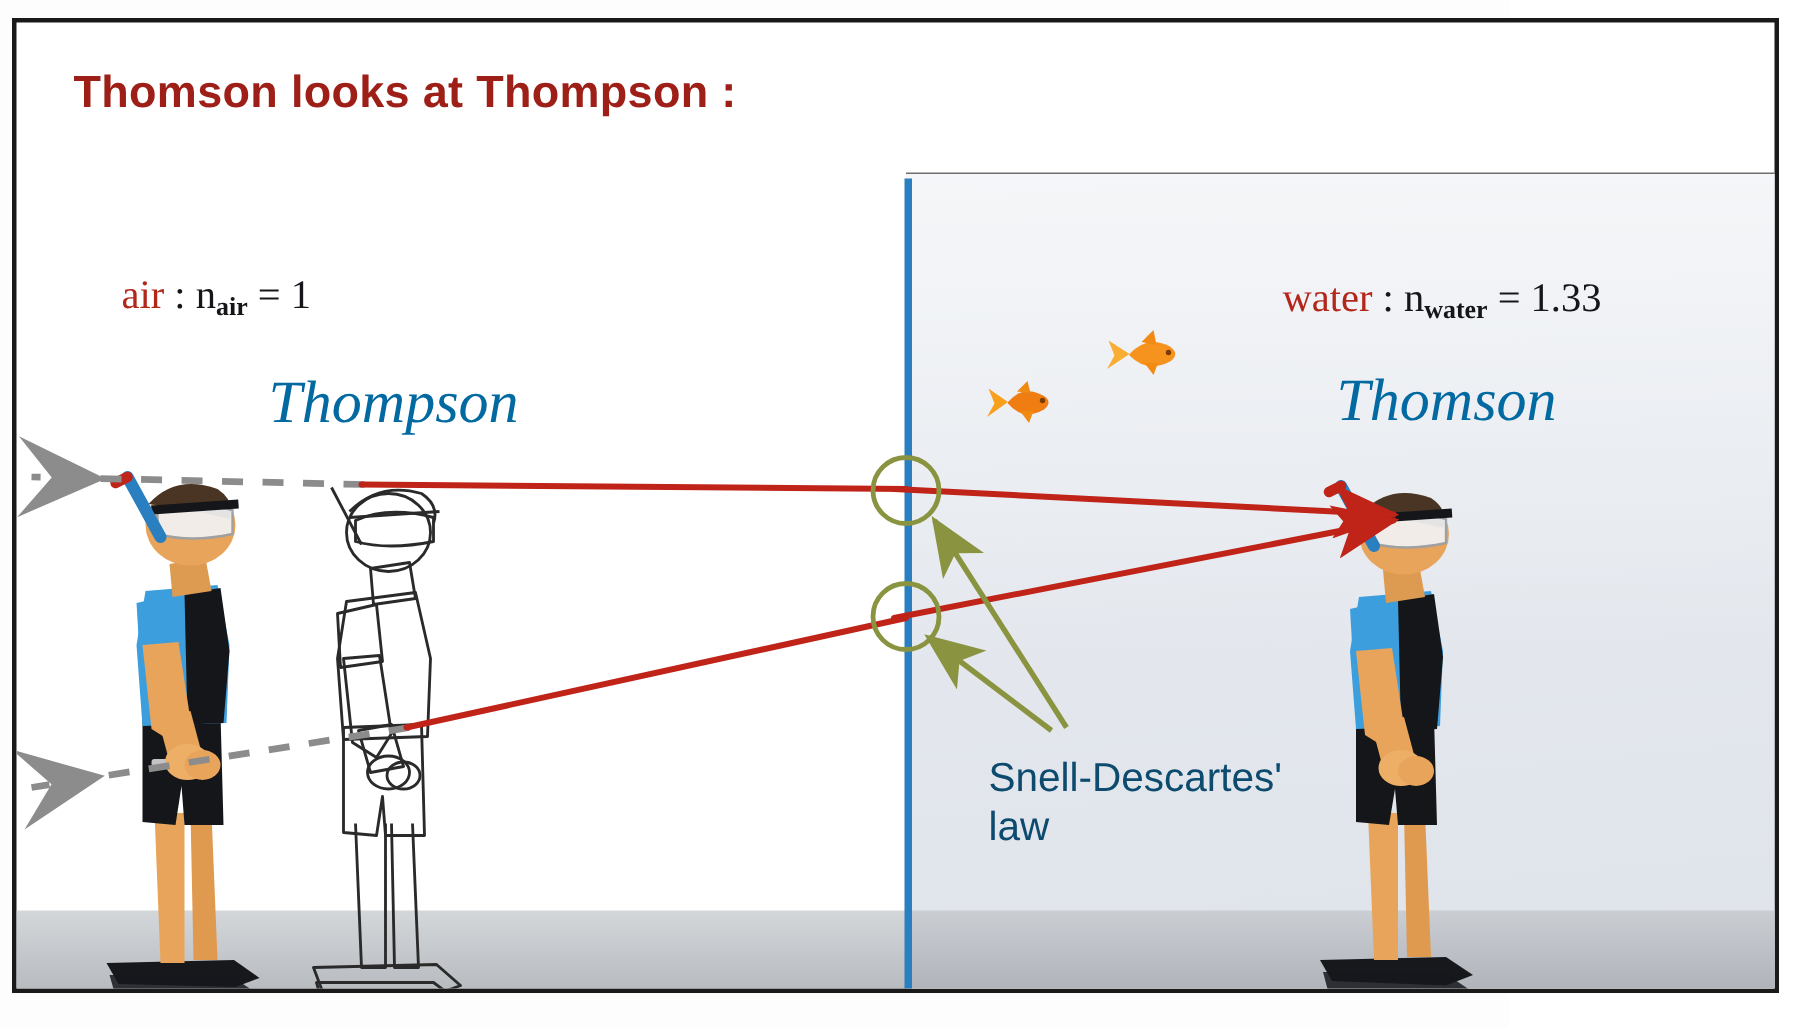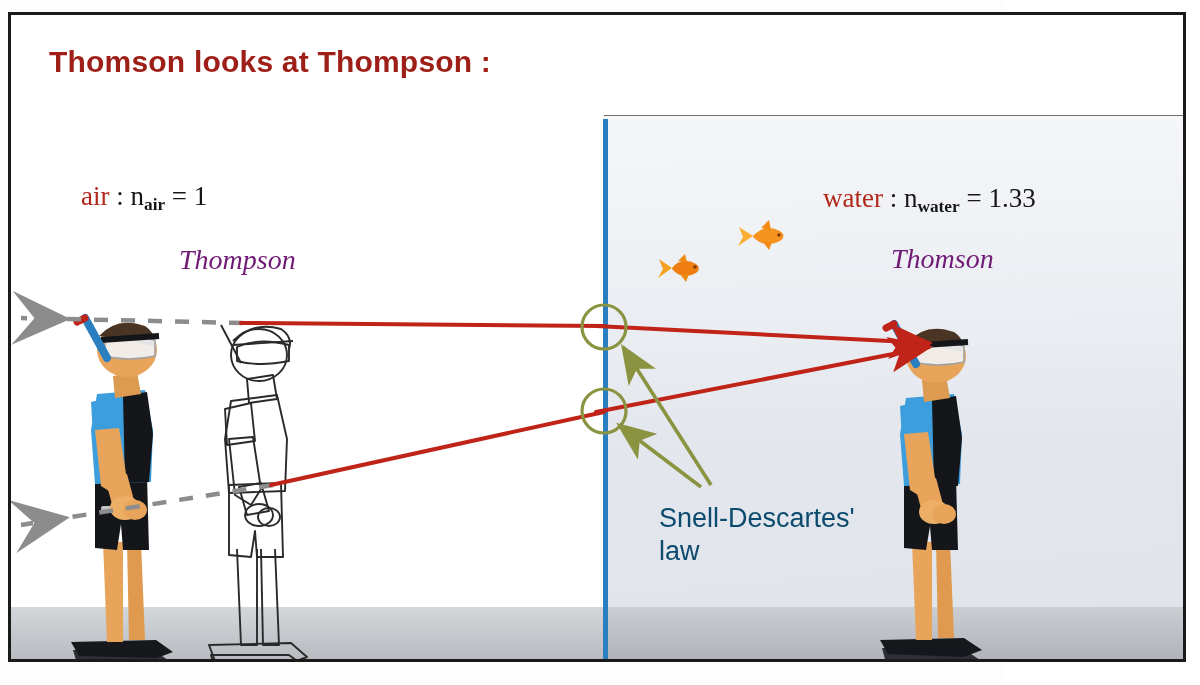--- a/index.html
+++ b/index.html
@@ -37,24 +37,24 @@
      opacity:.95;}
   #ground-left{position:absolute;left:0;bottom:0;width:593px;height:52px;
      background:linear-gradient(180deg,#d4d7da 0%,#c3c6ca 60%,#b8bbbf 100%);}
 
   
   .medium-label{position:absolute;font-family:"Liberation Serif",serif;
      font-size:27px;color:#15151a;white-space:nowrap;margin-top:16px;}
   .medium-label .nm{color:#b3271b;}
   .medium-label sub{font-size:.64em;vertical-align:-.28em;font-weight:600;}
   #label-air{left:70px;top:150px;}
-  #label-water{left:812px;top:152px;}
+  #label-water{left:844px;top:152px;}
 
   .person-label{position:absolute;font-family:"Liberation Serif",serif;
-     font-style:italic;font-size:28px;color:#701a75;white-space:nowrap;}
+     font-style:italic;font-size:40px;color:#0369a1;white-space:nowrap;}
   #label-thompson{left:168px;top:229px;}
   #label-thomson{left:880px;top:228px;}
 
   
   #snell-label{position:absolute;left:648px;top:487px;
      font-size:27px;line-height:1.22;color:#0c4a6e;
      font-family:"Liberation Sans",sans-serif;white-space:pre-line;}
 
   
   #overlay{position:absolute;left:0;top:0;width:1178px;height:650px;}

